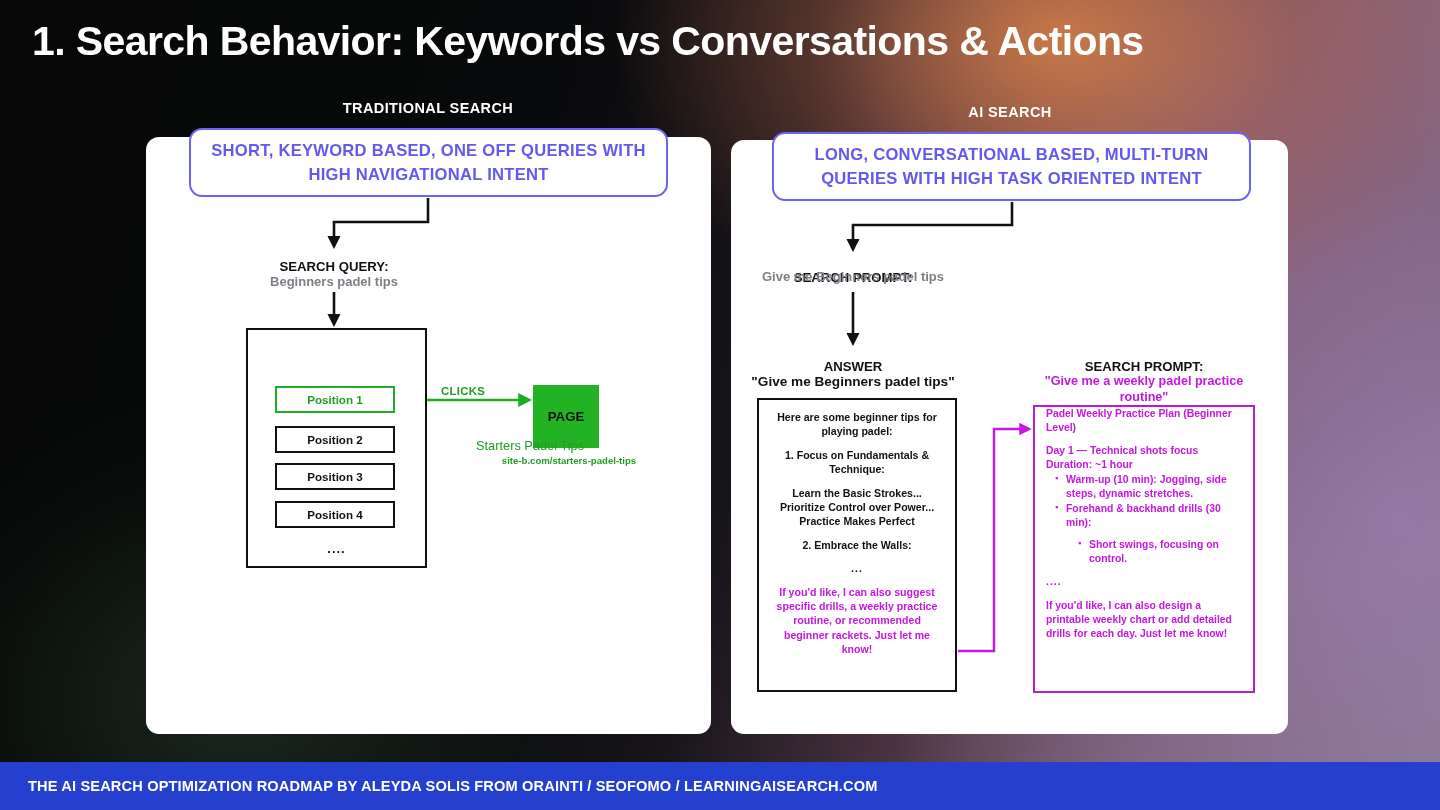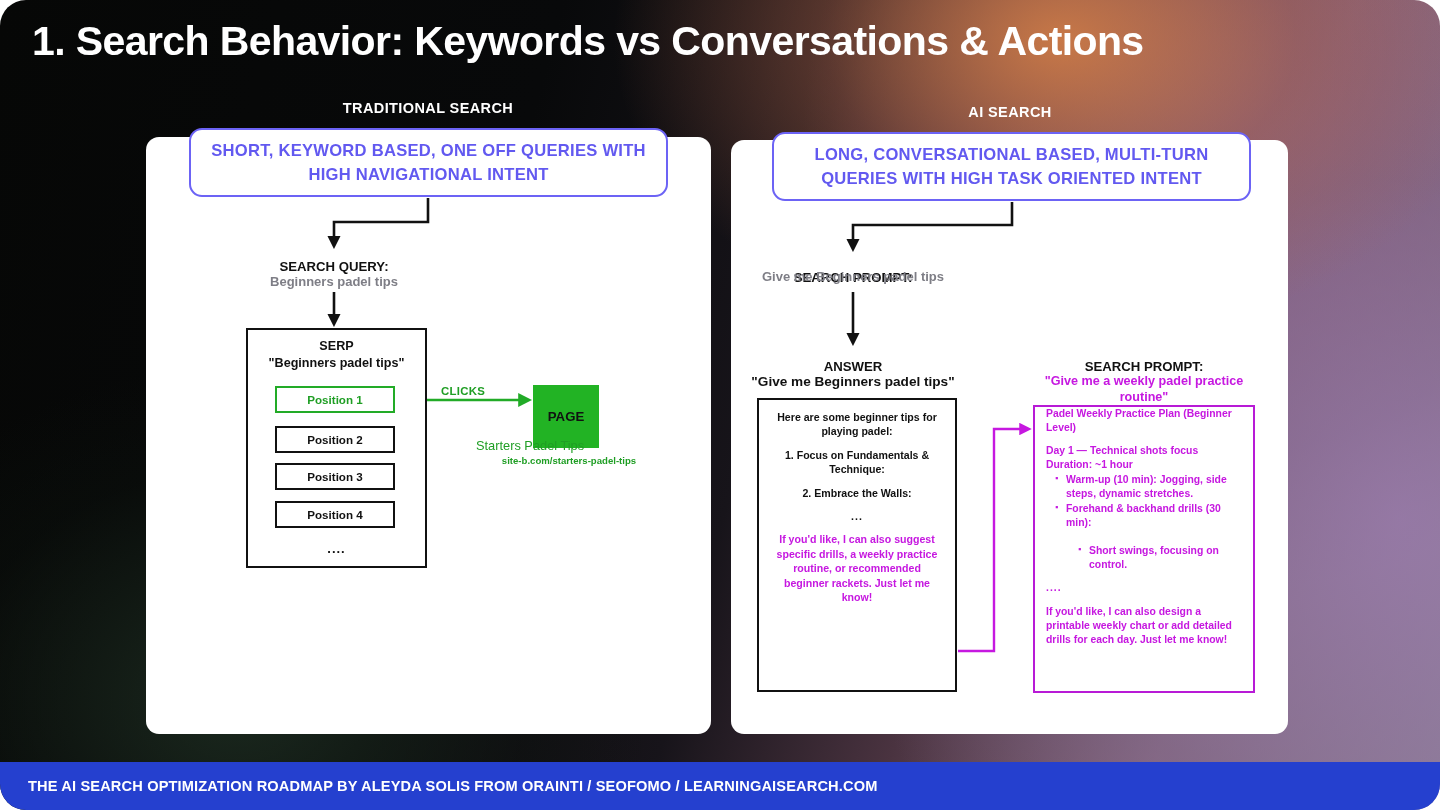--- a/index.html
+++ b/index.html
@@ -12,21 +12,20 @@
     position: relative;
     width: 1440px; height: 810px;
     background-color: #0a0c0a;
     background-image:
       radial-gradient(ellipse 620px 420px at 1060px 40px, rgba(214,128,70,0.88) 0%, rgba(168,96,70,0.45) 38%, rgba(60,40,45,0.0) 72%),
       radial-gradient(ellipse 700px 760px at 1400px 520px, rgba(150,120,170,0.80) 0%, rgba(120,100,140,0.45) 45%, rgba(40,35,55,0.0) 78%),
       radial-gradient(ellipse 560px 560px at 1250px 140px, rgba(150,95,125,0.75) 0%, rgba(110,70,95,0.30) 55%, rgba(20,18,25,0.0) 80%),
       radial-gradient(ellipse 520px 420px at 240px 700px, rgba(30,46,34,0.85) 0%, rgba(14,22,16,0.30) 55%, rgba(8,10,8,0.0) 80%),
       linear-gradient(105deg, #060706 0%, #08090a 34%, #17141a 52%, #4a3340 66%, #8c6b80 82%, #9b8c9e 100%);
     overflow: hidden;
-    border-radius: 26px;
   }
 
   
   .title {
     position: absolute; left: 32px; top: 18px;
     width: 1390px;
     font-size: 41px; font-weight: 700; letter-spacing: -0.6px;
     color: #ffffff; white-space: nowrap;
   }
 
@@ -149,21 +148,21 @@
     border: 2.4px solid #b81ad6; background: #ffffff;
     padding: 0 11px 10px 11px;
     color: #c618e0; font-size: 10.4px; font-weight: 700; line-height: 1.36;
   }
   #plan-box .blk { margin-bottom: 9px; }
   #plan-box ul { list-style: none; margin: 0 0 0 9px; padding: 0; }
   #plan-box li { position: relative; padding-left: 11px; margin-bottom: 1px; }
   #plan-box li:before {
     content: "\25AA"; position: absolute; left: 0; top: -1px; font-size: 9px;
   }
-  #plan-box ul ul { margin-left: 12px; margin-top: 14px; }
+  #plan-box ul ul { margin-left: 12px; margin-top: 8px; }
   #plan-box .dots { letter-spacing: 1px; margin: 9px 0; }
 
   
   #footer {
     position: absolute; left: 0; bottom: 0; width: 1440px; height: 48px;
     background: #2540cf;
     display: flex; align-items: center;
   }
   #footer-text {
     margin-left: 28px;
@@ -213,44 +212,41 @@
     <span>SHORT, KEYWORD BASED, ONE OFF QUERIES WITH HIGH NAVIGATIONAL INTENT</span>
   </div>
   <div class="pill" id="pill-right">
     <span>LONG, CONVERSATIONAL BASED, MULTI-TURN QUERIES WITH HIGH TASK ORIENTED INTENT</span>
   </div>
 
   <div class="node-title" style="left:234px; top:258px; width:200px;">SEARCH QUERY:</div>
   <div class="node-sub" style="left:234px; top:273px; width:200px;">Beginners padel tips</div>
 
   <div id="serp-box"></div>
-  <div id="serp-heading">
-    <div>SERP</div>
-    <div>"Beginners padel tips"</div>
-  </div>
   <div class="pos green" id="pos1">Position 1</div>
   <div class="pos" id="pos2">Position 2</div>
   <div class="pos" id="pos3">Position 3</div>
   <div class="pos" id="pos4">Position 4</div>
   <div id="serp-ellipsis">....</div>
 
   <div id="clicks-label">CLICKS</div>
   <div id="page-box">PAGE</div>
   <div id="page-title">Starters Padel Tips</div>
   <div id="page-url">site-b.com/starters-padel-tips</div>
 
   <div class="node-title" style="left:753px; top:269px; width:200px;">SEARCH PROMPT:</div>
   <div class="node-sub" style="left:743px; top:268px; width:220px;">Give me Beginners padel tips</div>
 
   <div class="node-title" style="left:753px; top:358px; width:200px;">ANSWER</div>
   <div class="node-sub-dark" style="left:741px; top:373px; width:224px;">"Give me Beginners padel tips"</div>
 
   <div id="answer-box">
     <p>Here are some beginner tips for playing padel:</p>
     <p>1. Focus on Fundamentals &amp; Technique:</p>
+    <p>Learn the Basic Strokes... Prioritize Control over Power... Practice Makes Perfect</p>
     <p>2. Embrace the Walls:</p>
     <p class="dots">...</p>
     <p class="magenta">If you'd like, I can also suggest specific drills, a weekly practice routine, or recommended beginner rackets. Just let me know!</p>
   </div>
 
   <div class="node-title" style="left:1044px; top:358px; width:200px;">SEARCH PROMPT:</div>
   <div style="position:absolute; left:1034px; top:373px; width:220px; text-align:center; color:#c618e0; font-size:12.6px; font-weight:700; line-height:1.3;">"Give me a weekly padel practice routine"</div>
 
   <div id="plan-box">
     <div class="blk">Padel Weekly Practice Plan (Beginner Level)</div>

